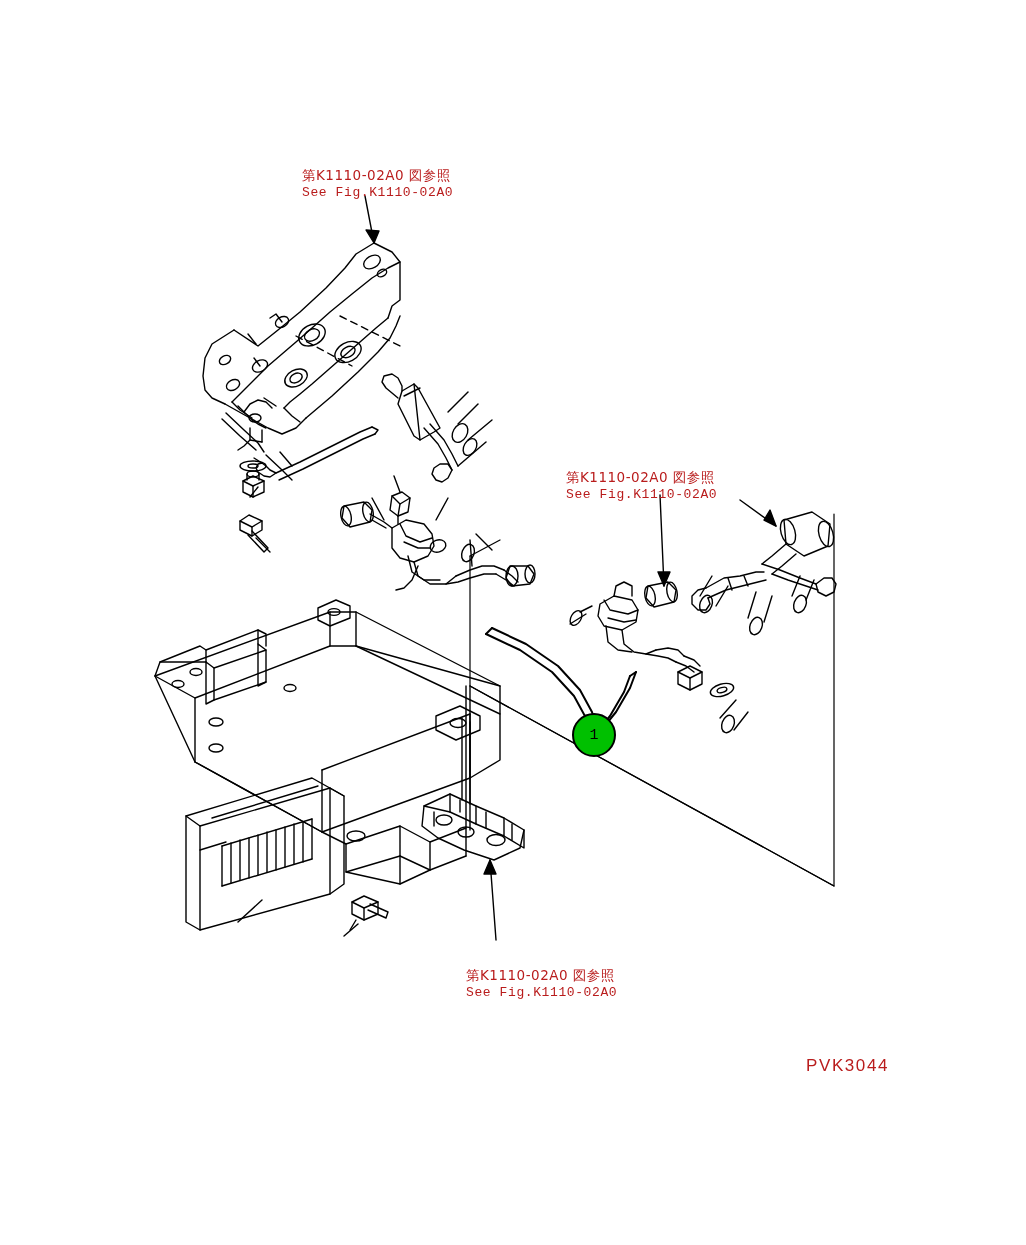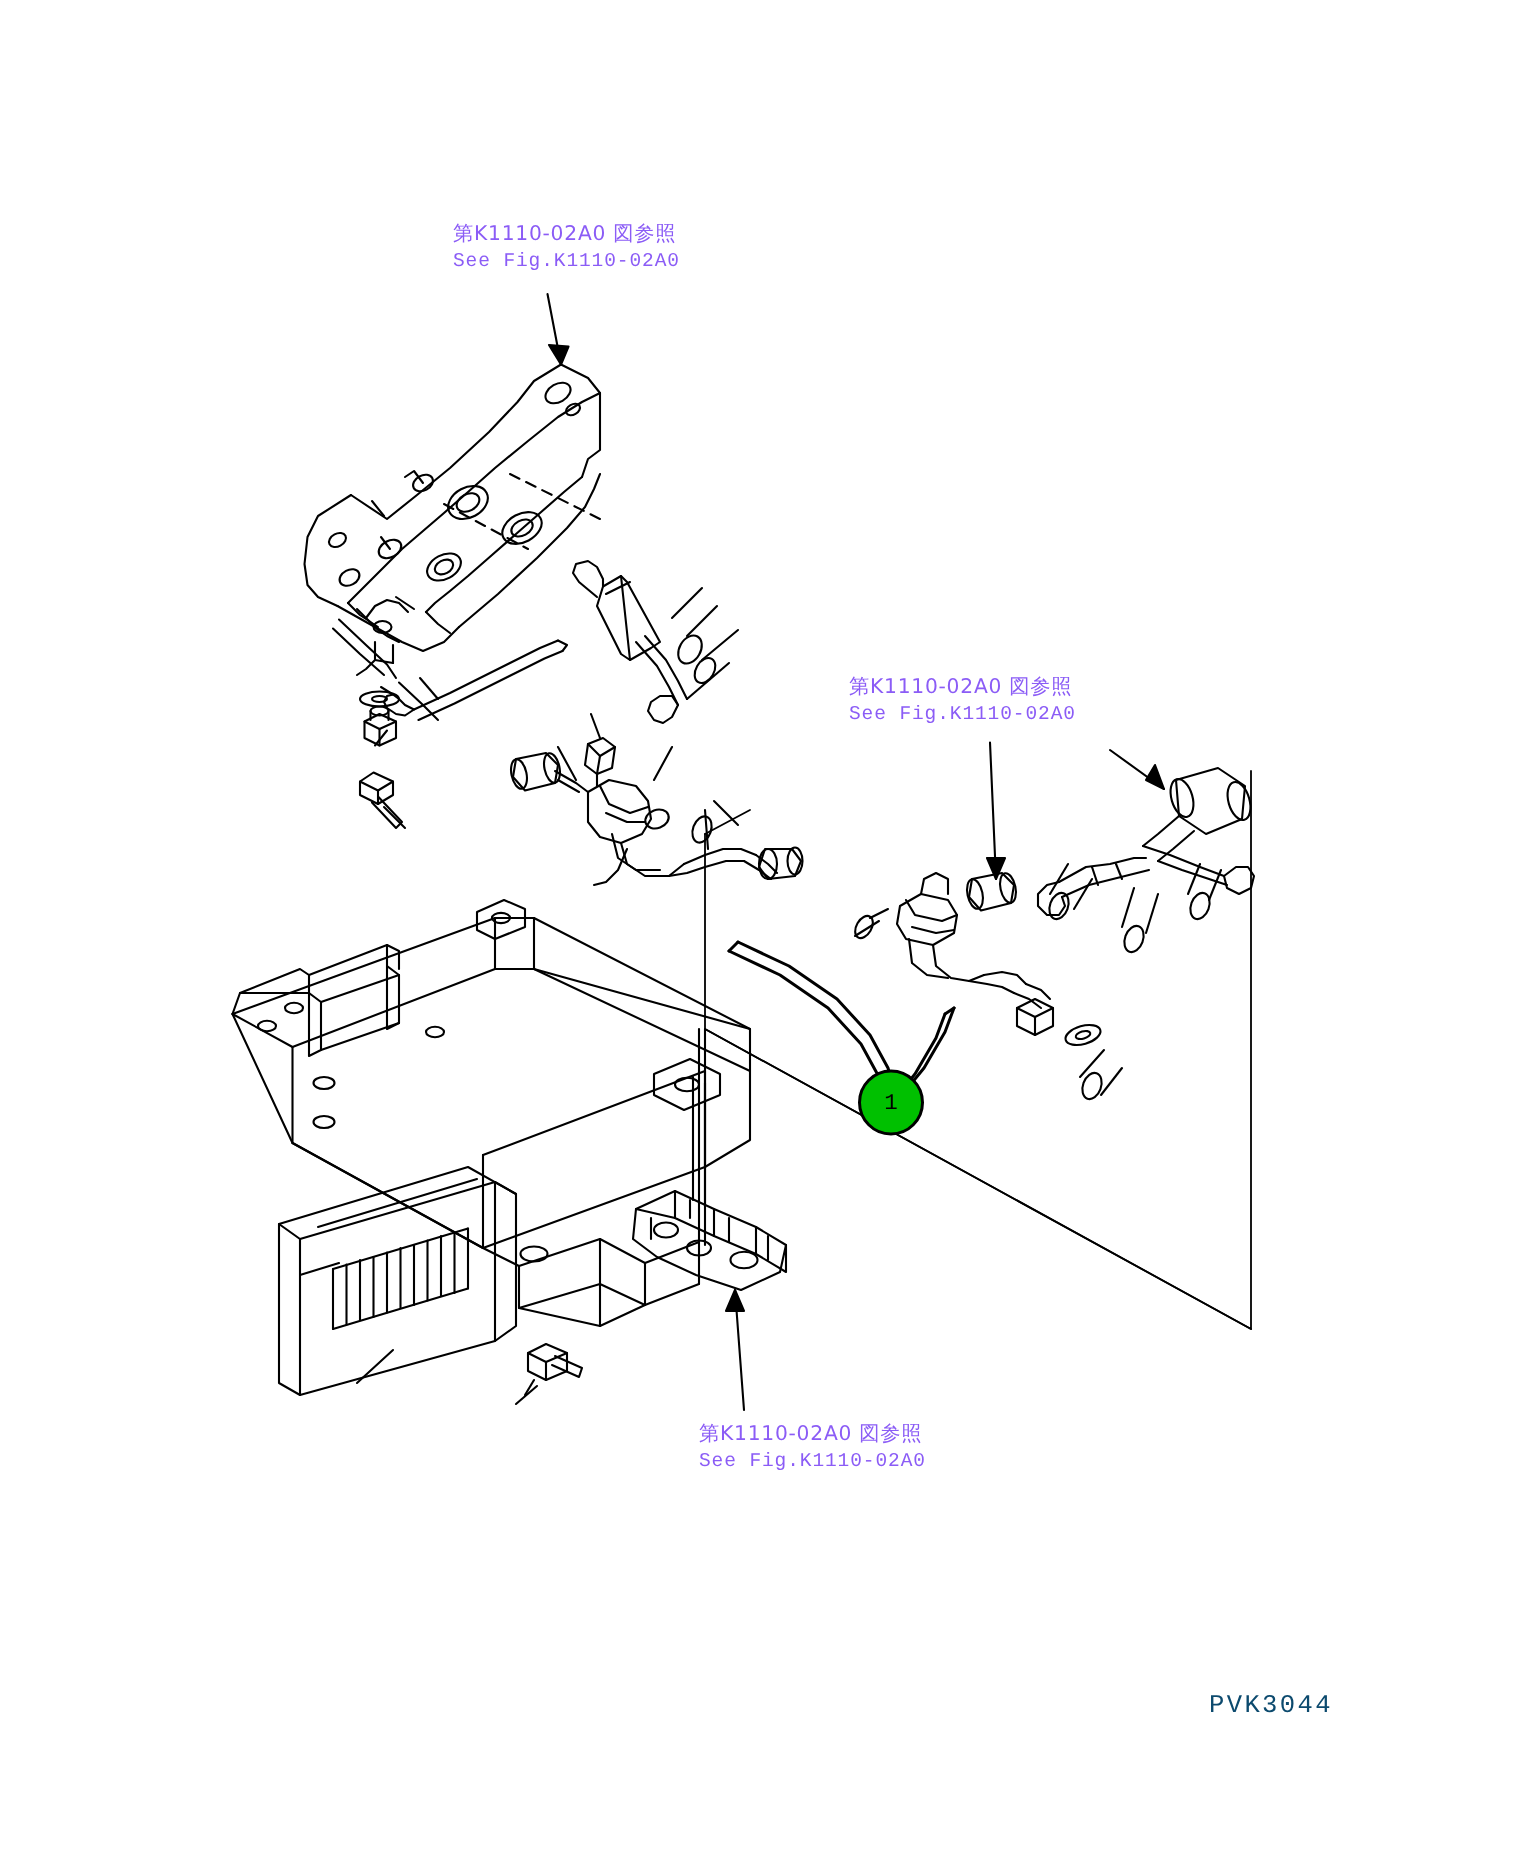--- a/index.html
+++ b/index.html
@@ -23,48 +23,49 @@
     top: 0;
     left: 0;
     width: 1026px;
     height: 1245px;
   }
   .callout-label {
     position: absolute;
     font-family: "Liberation Mono", monospace;
     font-size: 13.5px;
     line-height: 17px;
-    color: #8b5cf6;
+    color: #b91c1c;
     letter-spacing: 0.4px;
     white-space: nowrap;
+    margin-top: 19px;
   }
   .callout-label .jp {
     display: block;
     font-family: "DejaVu Sans", sans-serif;
     font-size: 13.5px;
     letter-spacing: 0.5px;
   }
   .callout-label .en {
     display: block;
     font-family: "Liberation Mono", monospace;
     font-size: 13px;
     letter-spacing: 0.6px;
     text-align: right;
   }
   #ref-top { left: 302px; top: 148px; }
   #ref-mid { left: 566px; top: 450px; }
   #ref-bottom { left: 466px; top: 948px; }
   #drawing-code {
     position: absolute;
     left: 806px;
-    top: 1128px;
-    font-family: Liberation Mono, monospace;
+    top: 1056px;
+    font-family: Liberation Sans, sans-serif;
     font-size: 17px;
     letter-spacing: 1.6px;
-    color: #0c4a6e;
+    color: #b91c1c;
   }
   .item-bubble {
     position: absolute;
     left: 572px;
     top: 713px;
     width: 44px;
     height: 44px;
     border-radius: 50%;
     background: #00c000;
     border: 2px solid #000000;

